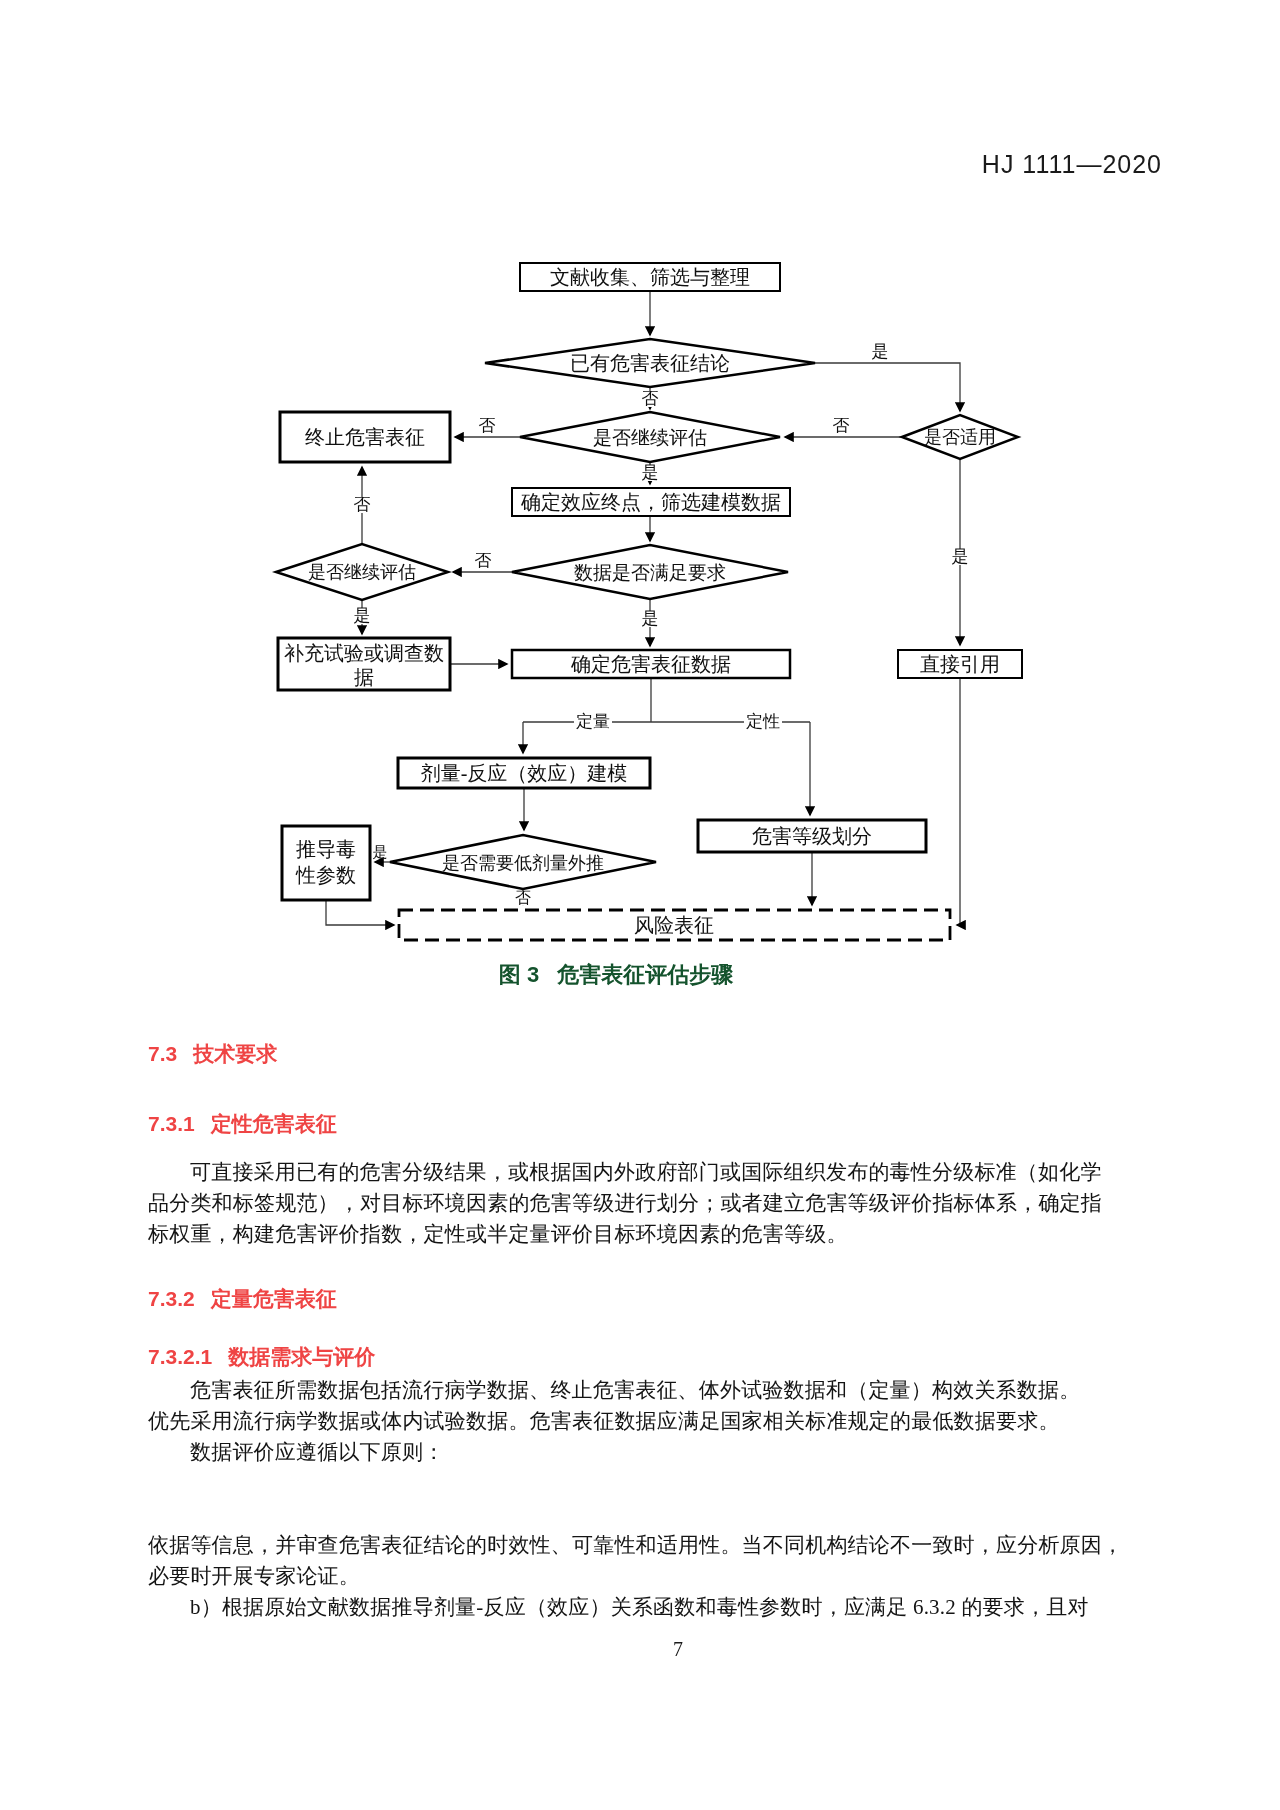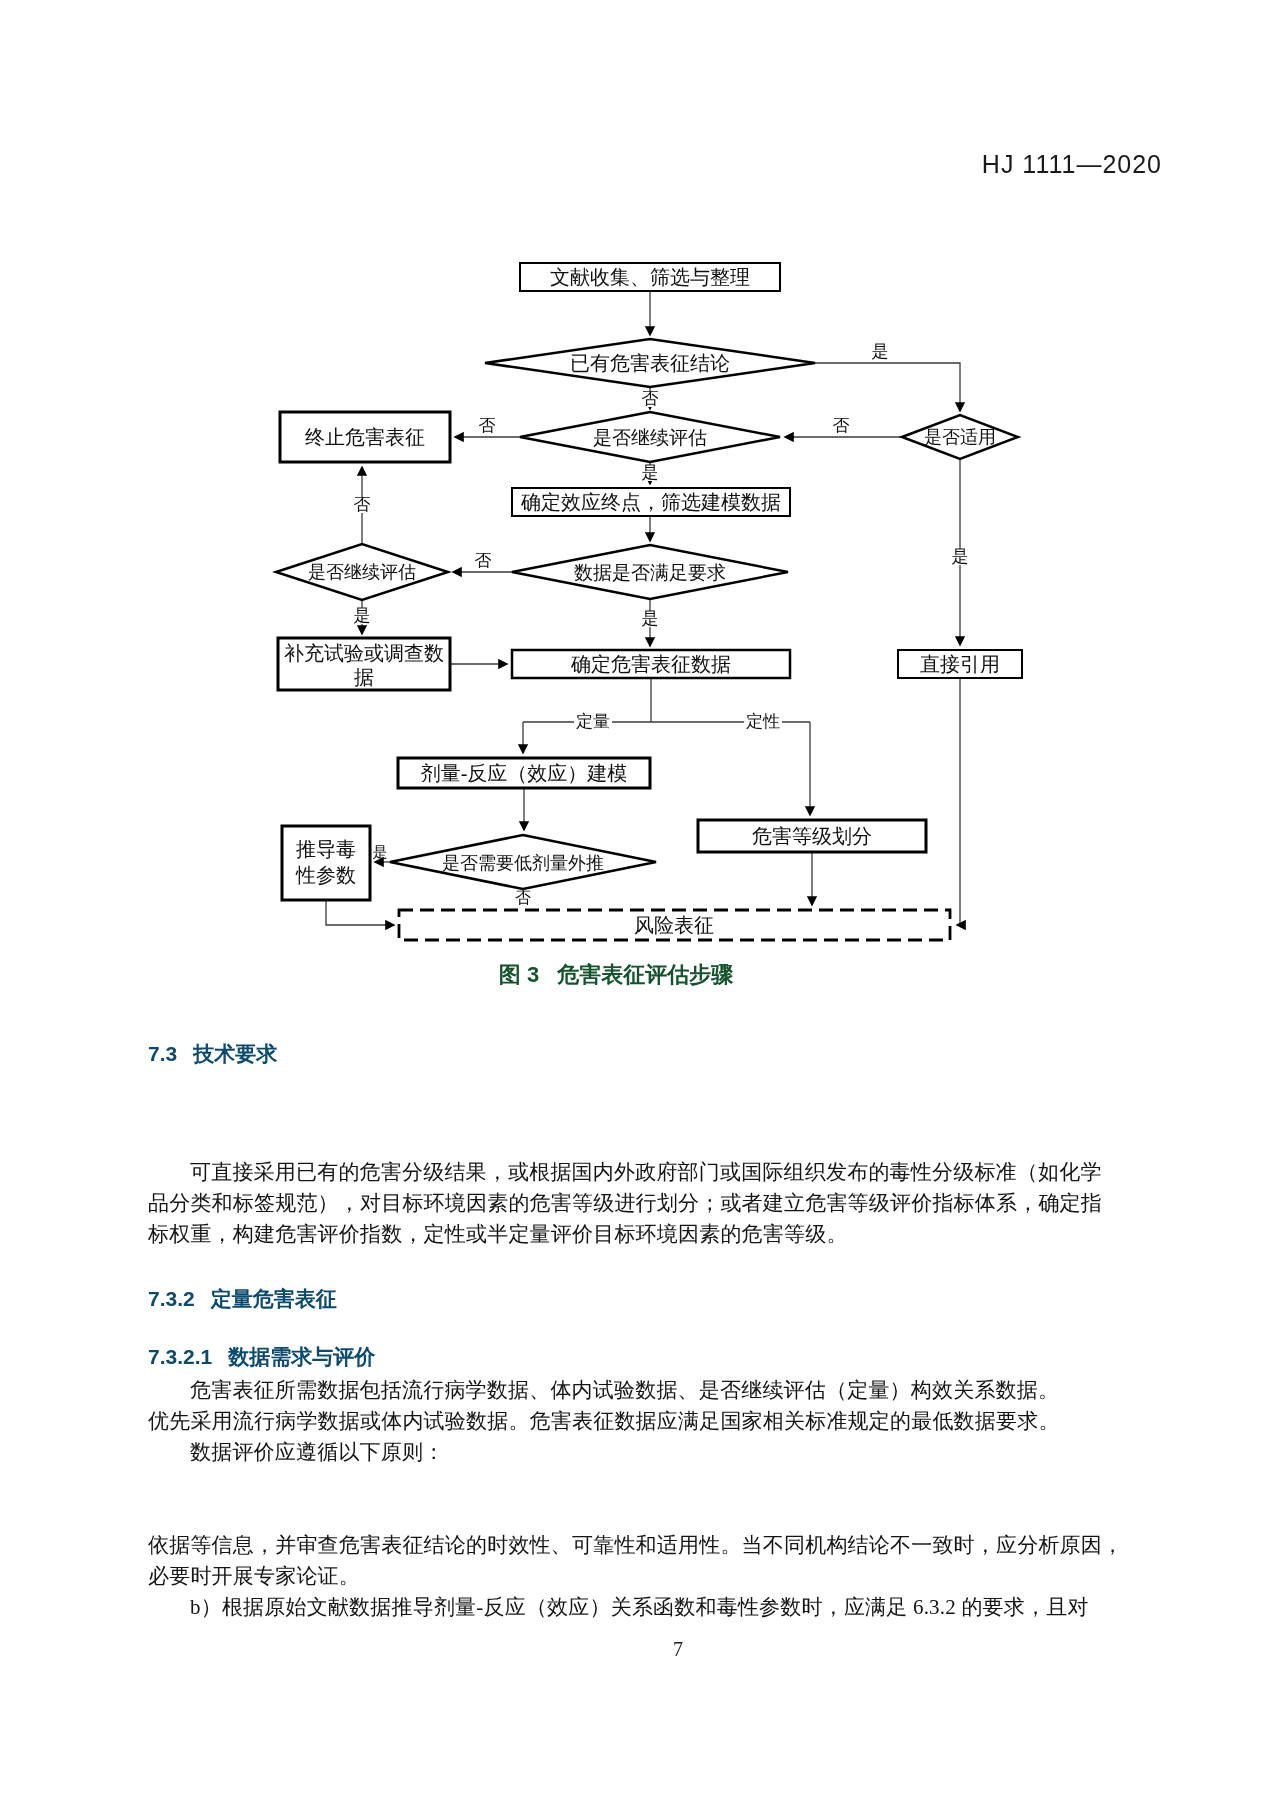--- a/index.html
+++ b/index.html
@@ -13,21 +13,21 @@
   }
   .flow-svg{position:absolute;left:160px;top:240px;}
   .flow-svg text{font-family:"Liberation Serif","DejaVu Serif",serif;fill:#101010;}
   .caption{
     position:absolute;top:960px;left:0;width:1232px;text-align:center;
     font-family:"Liberation Sans","DejaVu Sans",sans-serif;font-weight:bold;font-size:22px;color:#14532d;
   }
   .caption .cap-num{margin-right:18px;}
   .heading{
     position:absolute;left:148px;width:1012px;
-    font-family:"Liberation Sans","DejaVu Sans",sans-serif;font-weight:bold;font-size:21px;color:#0c4a6e;
+    font-family:"Liberation Sans","DejaVu Sans",sans-serif;font-weight:bold;font-size:21px;color:#ef4444;
   }
   .heading .h-num{margin-right:16px;}
   .tline{
     position:absolute;left:148px;width:1012px;font-size:21px;line-height:31px;
     color:#141414;white-space:nowrap;letter-spacing:0.2px;
   }
   .indent{padding-left:42px;}
   .page-num{
     position:absolute;top:1638px;left:0;width:1356px;text-align:center;
     font-size:20px;color:#1a1a1a;
@@ -161,34 +161,37 @@
   </svg>
 
   <div class="caption">
     <span class="cap-num">图 3</span><span>危害表征评估步骤</span>
   </div>
 
   <div class="heading" style="top:1040px;">
     <span class="h-num">7.3</span><span>技术要求</span>
   </div>
 
+  <div class="heading" style="top:1110px;">
+    <span class="h-num">7.3.1</span><span>定性危害表征</span>
+  </div>
 
   <div class="tline" style="top:1188px;">品分类和标签规范），对目标环境因素的危害等级进行划分；或者建立危害等级评价指标体系，确定指</div>
   <div class="tline indent" style="top:1157px;">可直接采用已有的危害分级结果，或根据国内外政府部门或国际组织发布的毒性分级标准（如化学</div>
   <div class="tline" style="top:1219px;">标权重，构建危害评价指数，定性或半定量评价目标环境因素的危害等级。</div>
 
   <div class="heading" style="top:1285px;">
     <span class="h-num">7.3.2</span><span>定量危害表征</span>
   </div>
 
   <div class="heading" style="top:1343px;">
     <span class="h-num">7.3.2.1</span><span>数据需求与评价</span>
   </div>
 
-  <div class="tline indent" style="top:1375px;">危害表征所需数据包括流行病学数据、体内试验数据、是否继续评估（定量）构效关系数据。</div>
+  <div class="tline indent" style="top:1375px;">危害表征所需数据包括流行病学数据、终止危害表征、体外试验数据和（定量）构效关系数据。</div>
   <div class="tline" style="top:1406px;">优先采用流行病学数据或体内试验数据。危害表征数据应满足国家相关标准规定的最低数据要求。</div>
   <div class="tline indent" style="top:1437px;">数据评价应遵循以下原则：</div>
   <div class="tline" style="top:1530px;">依据等信息，并审查危害表征结论的时效性、可靠性和适用性。当不同机构结论不一致时，应分析原因，</div>
   <div class="tline" style="top:1561px;">必要时开展专家论证。</div>
   <div class="tline indent" style="top:1592px;">b）根据原始文献数据推导剂量-反应（效应）关系函数和毒性参数时，应满足 6.3.2 的要求，且对</div>
 
   <div class="page-num">7</div>
 
 </div>
 

